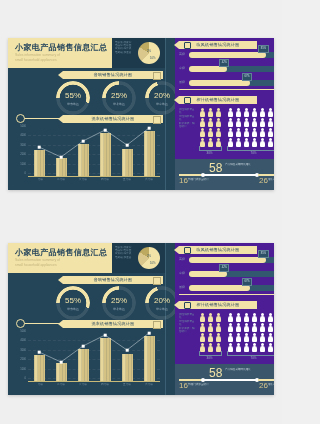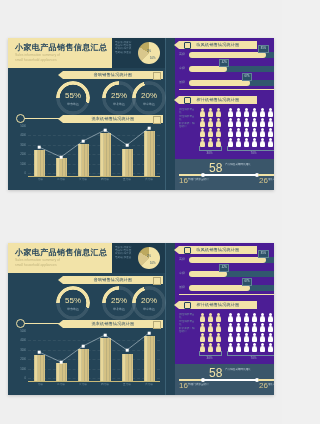--- a/index.html
+++ b/index.html
@@ -97,21 +97,21 @@
   .donut .pct{
     position:absolute;left:0;top:10px;width:34px;text-align:center;
     font-size:8px;color:#f2e3a8;font-weight:400;
   }
   .donut .cap{
     position:absolute;left:0;top:21px;width:34px;text-align:center;
     font-size:3px;color:#9fb4c0;
   }
   .d1{left:12px;}
   .d2{left:58px;}
-  .d3{left:88px;}
+  .d3{left:101px;}
 
   
   .slider{
     position:absolute;left:12px;top:80px;width:140px;height:1px;background:#f2e3a8;
   }
   .slider .knob{
     position:absolute;left:-4px;top:-4px;width:7px;height:7px;border-radius:50%;
     border:1px solid #f2e3a8;background:#244457;
   }
 

